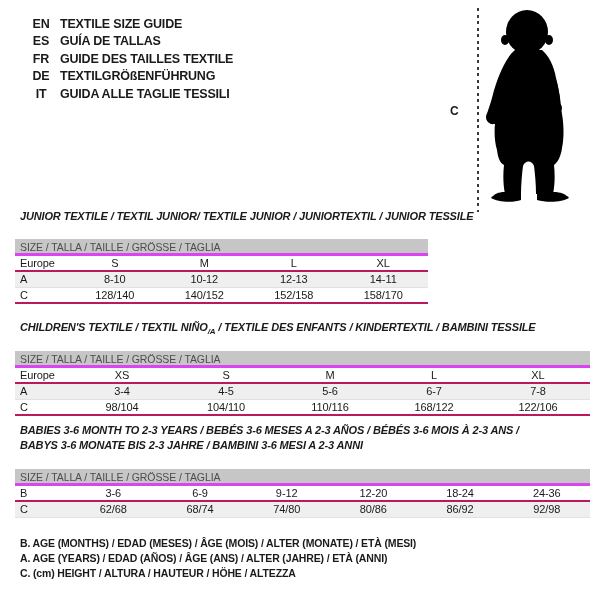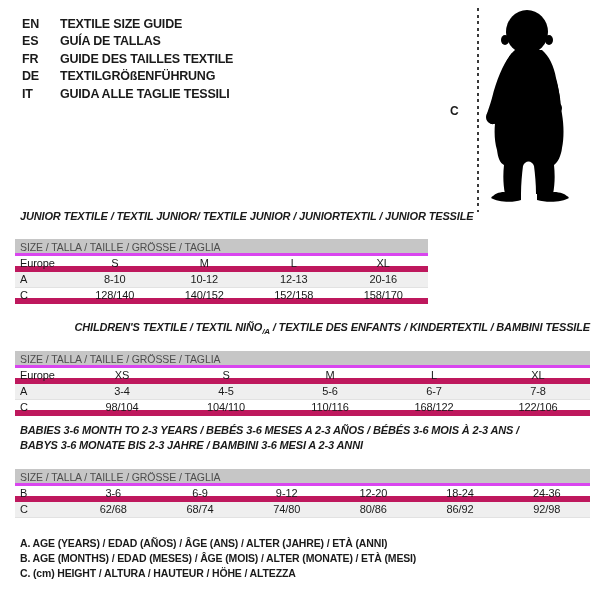--- a/index.html
+++ b/index.html
@@ -7,21 +7,21 @@
   body {
     font-family:"Liberation Sans","DejaVu Sans",sans-serif;
     color:#1a1a1a;
     position:relative;
     overflow:hidden;
   }
   .canvas { position:absolute; inset:0; width:600px; height:600px; background:#fff; }
 
   
   .lang-list { position:absolute; left:22px; top:16px; }
-  .lang-row { display:flex; line-height:17.4px; font-size:12.5px; font-weight:bold; letter-spacing:-0.2px; }
+  .lang-row { display:flex; line-height:17.4px; font-size:12.5px; font-weight:bold; letter-spacing:-0.2px;text-align:center; }
   .lang-code { width:38px; }
 
   
   .figure { position:absolute; left:440px; top:0; width:160px; height:216px; }
   .measure-line {
     position:absolute; left:37px; top:8px; height:204px; width:2px;
     background:repeating-linear-gradient(to bottom,#3a3a3a 0 3px,transparent 3px 6.5px);
   }
   .figure-label {
     position:absolute; left:10px; top:104px;
@@ -34,35 +34,35 @@
   .s1 { top:210px; width:413px; }
   .s2 { top:321px; width:575px; }
   .s3 { top:423px; width:575px; }
 
   .section-title {
     font-size:11px; font-weight:bold; letter-spacing:-0.15px;
     padding-left:5px; line-height:13px; margin-bottom:16px;
     white-space:nowrap;
     font-style:italic;
   }
-  .s2 .section-title { margin-bottom:13px;text-align:right; }
+  .s2 .section-title { margin-bottom:13px; }
   .s3 .section-title { line-height:15px; margin-bottom:16px; }
   .sub { font-size:8px; vertical-align:sub; }
 
   .size-head {
     height:17px; line-height:17px;
     background:#c6c6c6; color:#4d4d4d;
     font-size:10.5px; letter-spacing:-0.1px;
     padding-left:5px;
     border-bottom:3px solid #d946ef;
   }
   .trow {
     display:flex; height:16px; line-height:15px;
     font-size:11px; letter-spacing:-0.1px;
-    border-bottom:6px solid #be185d;
+    border-bottom:2px solid #be185d;
   }
   .trow.shaded { background:#efefef; border-bottom:1px solid #e2e2e2; }
   .tlabel { width:55px; padding-left:5px; }
   .tcell { flex:1; text-align:center; }
 
   
   .legend { position:absolute; left:20px; top:536px; }
   .legend-line { font-size:10.5px; font-weight:bold; letter-spacing:-0.15px; line-height:15.2px; white-space:nowrap; }
 </style>
 </head>
@@ -127,21 +127,21 @@
         <span class="tcell">S</span>
         <span class="tcell">M</span>
         <span class="tcell">L</span>
         <span class="tcell">XL</span>
       </div>
       <div class="trow shaded">
         <span class="tlabel">A</span>
         <span class="tcell">8-10</span>
         <span class="tcell">10-12</span>
         <span class="tcell">12-13</span>
-        <span class="tcell">20-16</span>
+        <span class="tcell">14-11</span>
       </div>
       <div class="trow">
         <span class="tlabel">C</span>
         <span class="tcell">128/140</span>
         <span class="tcell">140/152</span>
         <span class="tcell">152/158</span>
         <span class="tcell">158/170</span>
       </div>
     </div>
   </section>
@@ -199,18 +199,18 @@
         <span class="tcell">68/74</span>
         <span class="tcell">74/80</span>
         <span class="tcell">80/86</span>
         <span class="tcell">86/92</span>
         <span class="tcell">92/98</span>
       </div>
     </div>
   </section>
 
   <div class="legend">
+    <div class="legend-line">B. AGE (MONTHS) / EDAD (MESES) / ÂGE (MOIS) / ALTER (MONATE) / ETÀ (MESI)</div>
     <div class="legend-line">A. AGE (YEARS) / EDAD (AÑOS) / ÂGE (ANS) / ALTER (JAHRE) / ETÀ (ANNI)</div>
-    <div class="legend-line">B. AGE (MONTHS) / EDAD (MESES) / ÂGE (MOIS) / ALTER (MONATE) / ETÀ (MESI)</div>
     <div class="legend-line">C. (cm) HEIGHT / ALTURA / HAUTEUR / HÖHE / ALTEZZA</div>
   </div>
 
 </div>
 
 </body></html>

